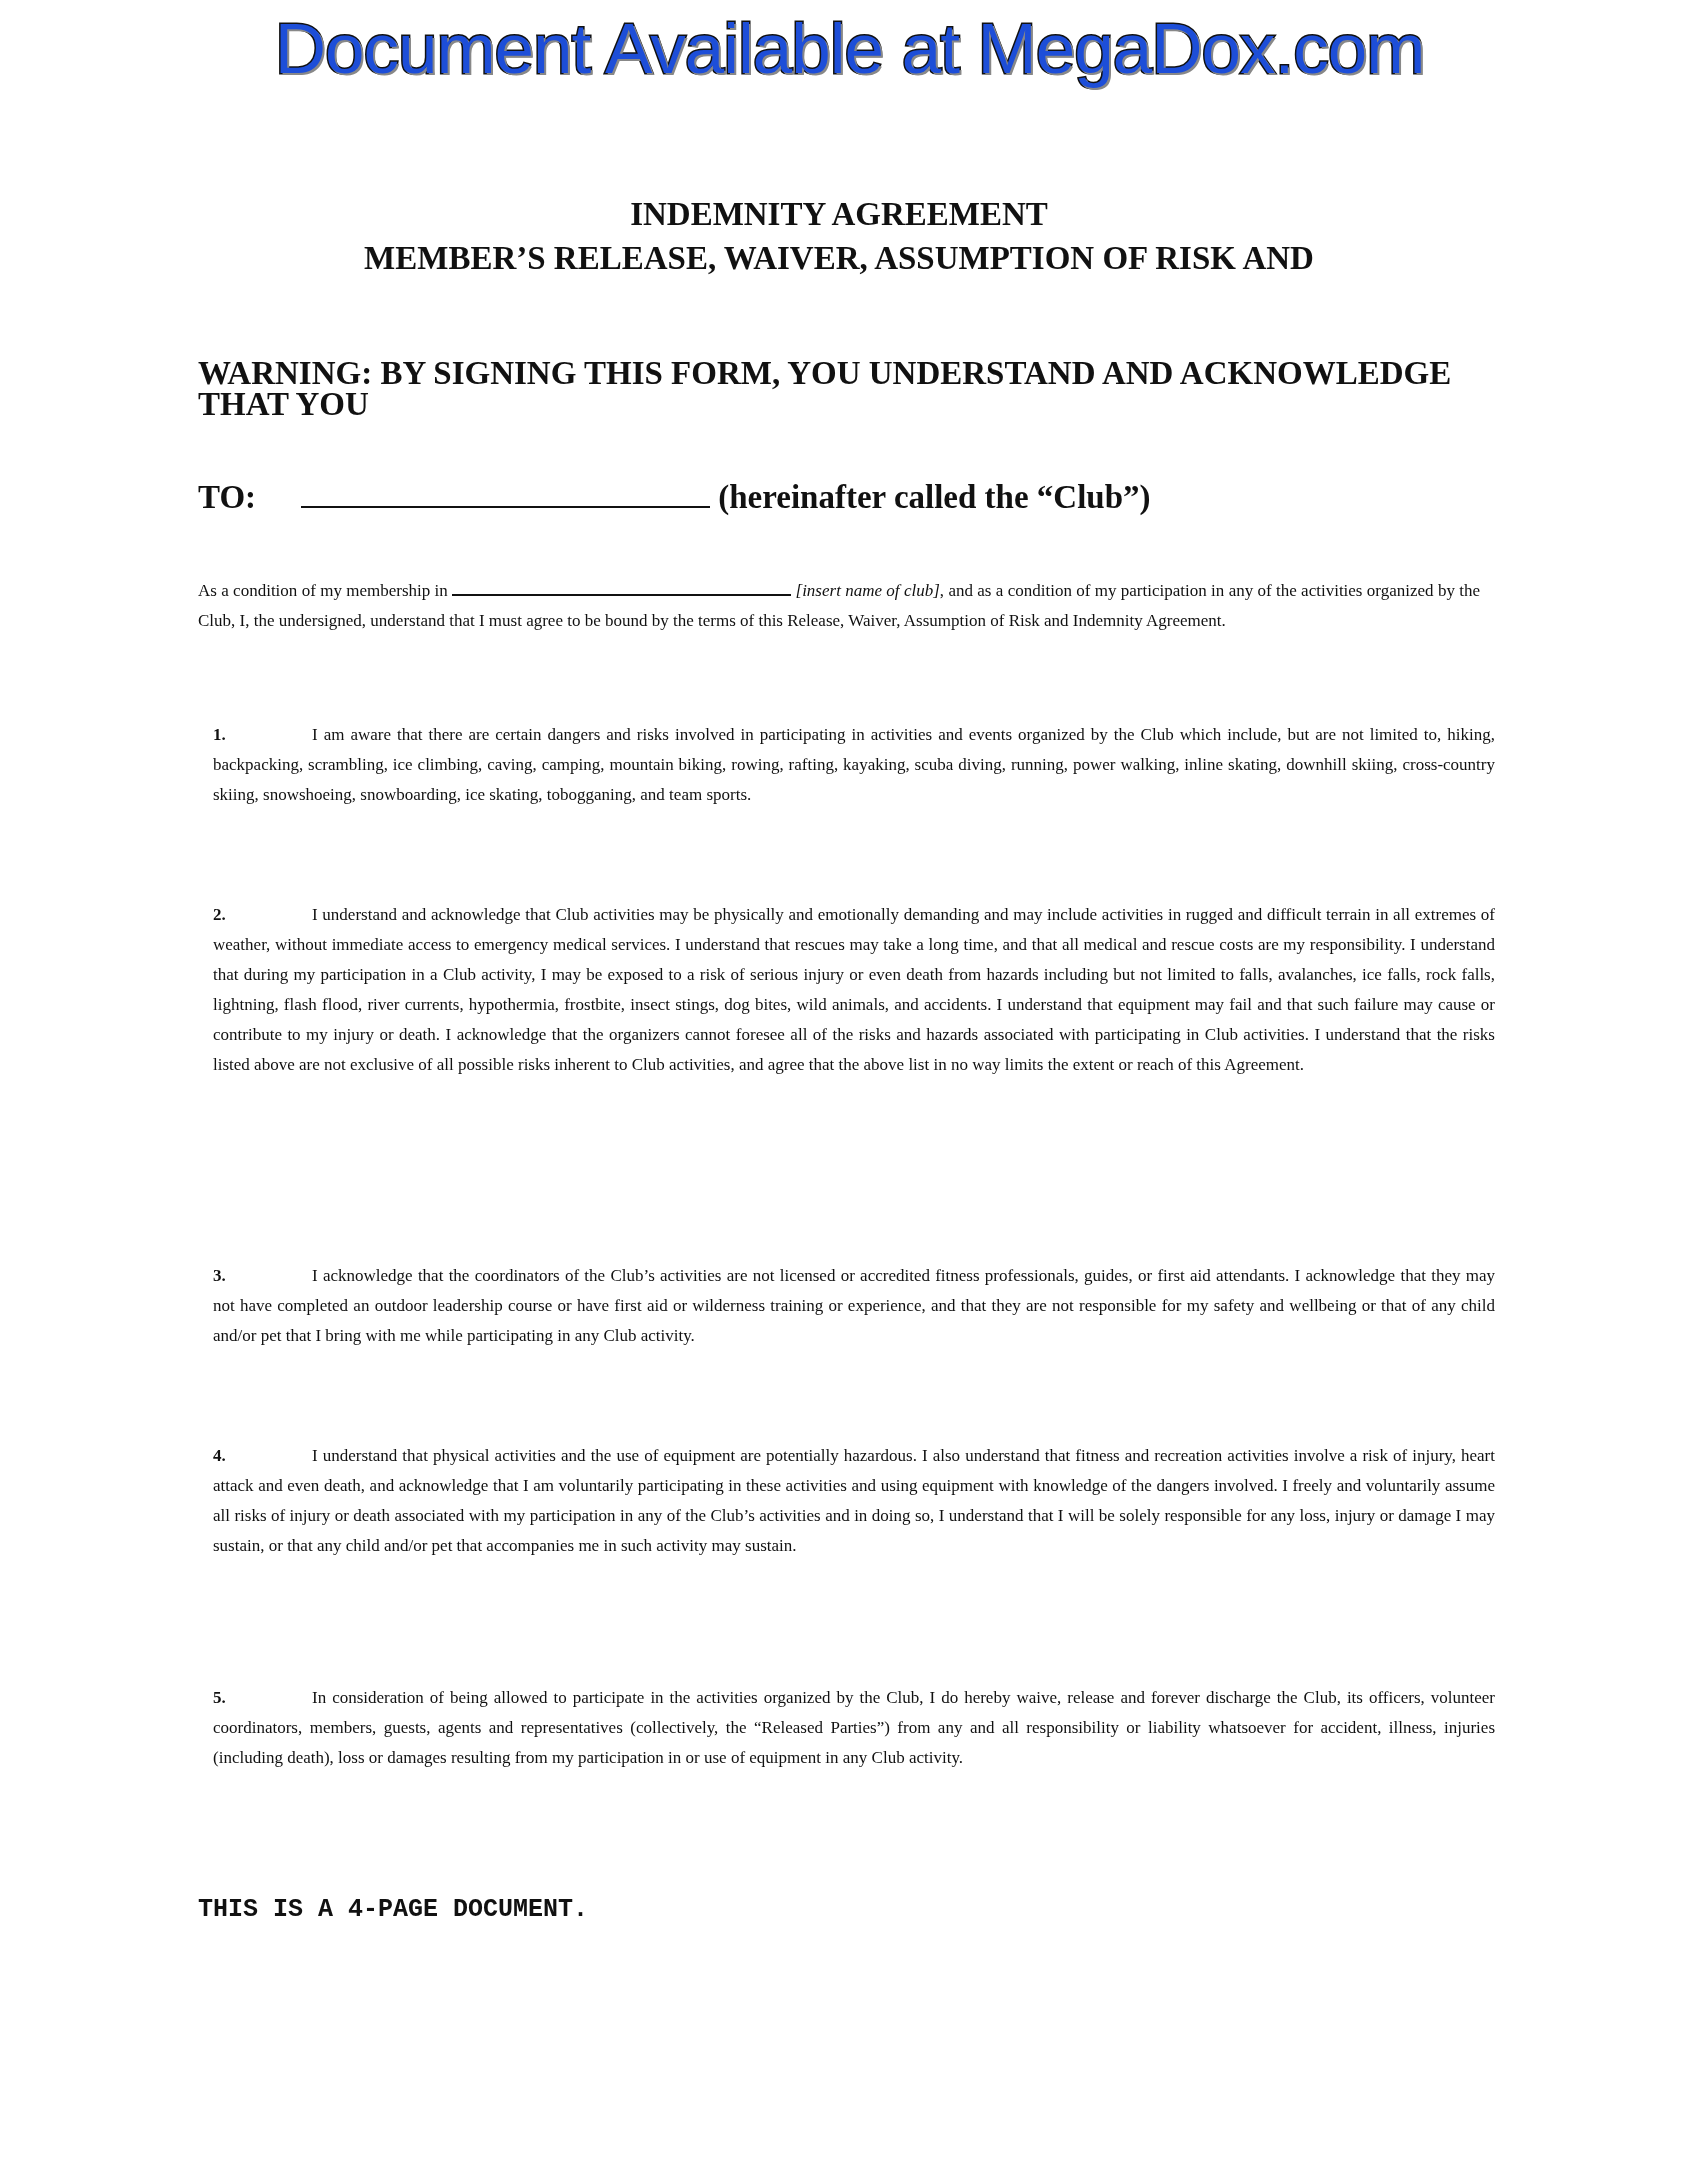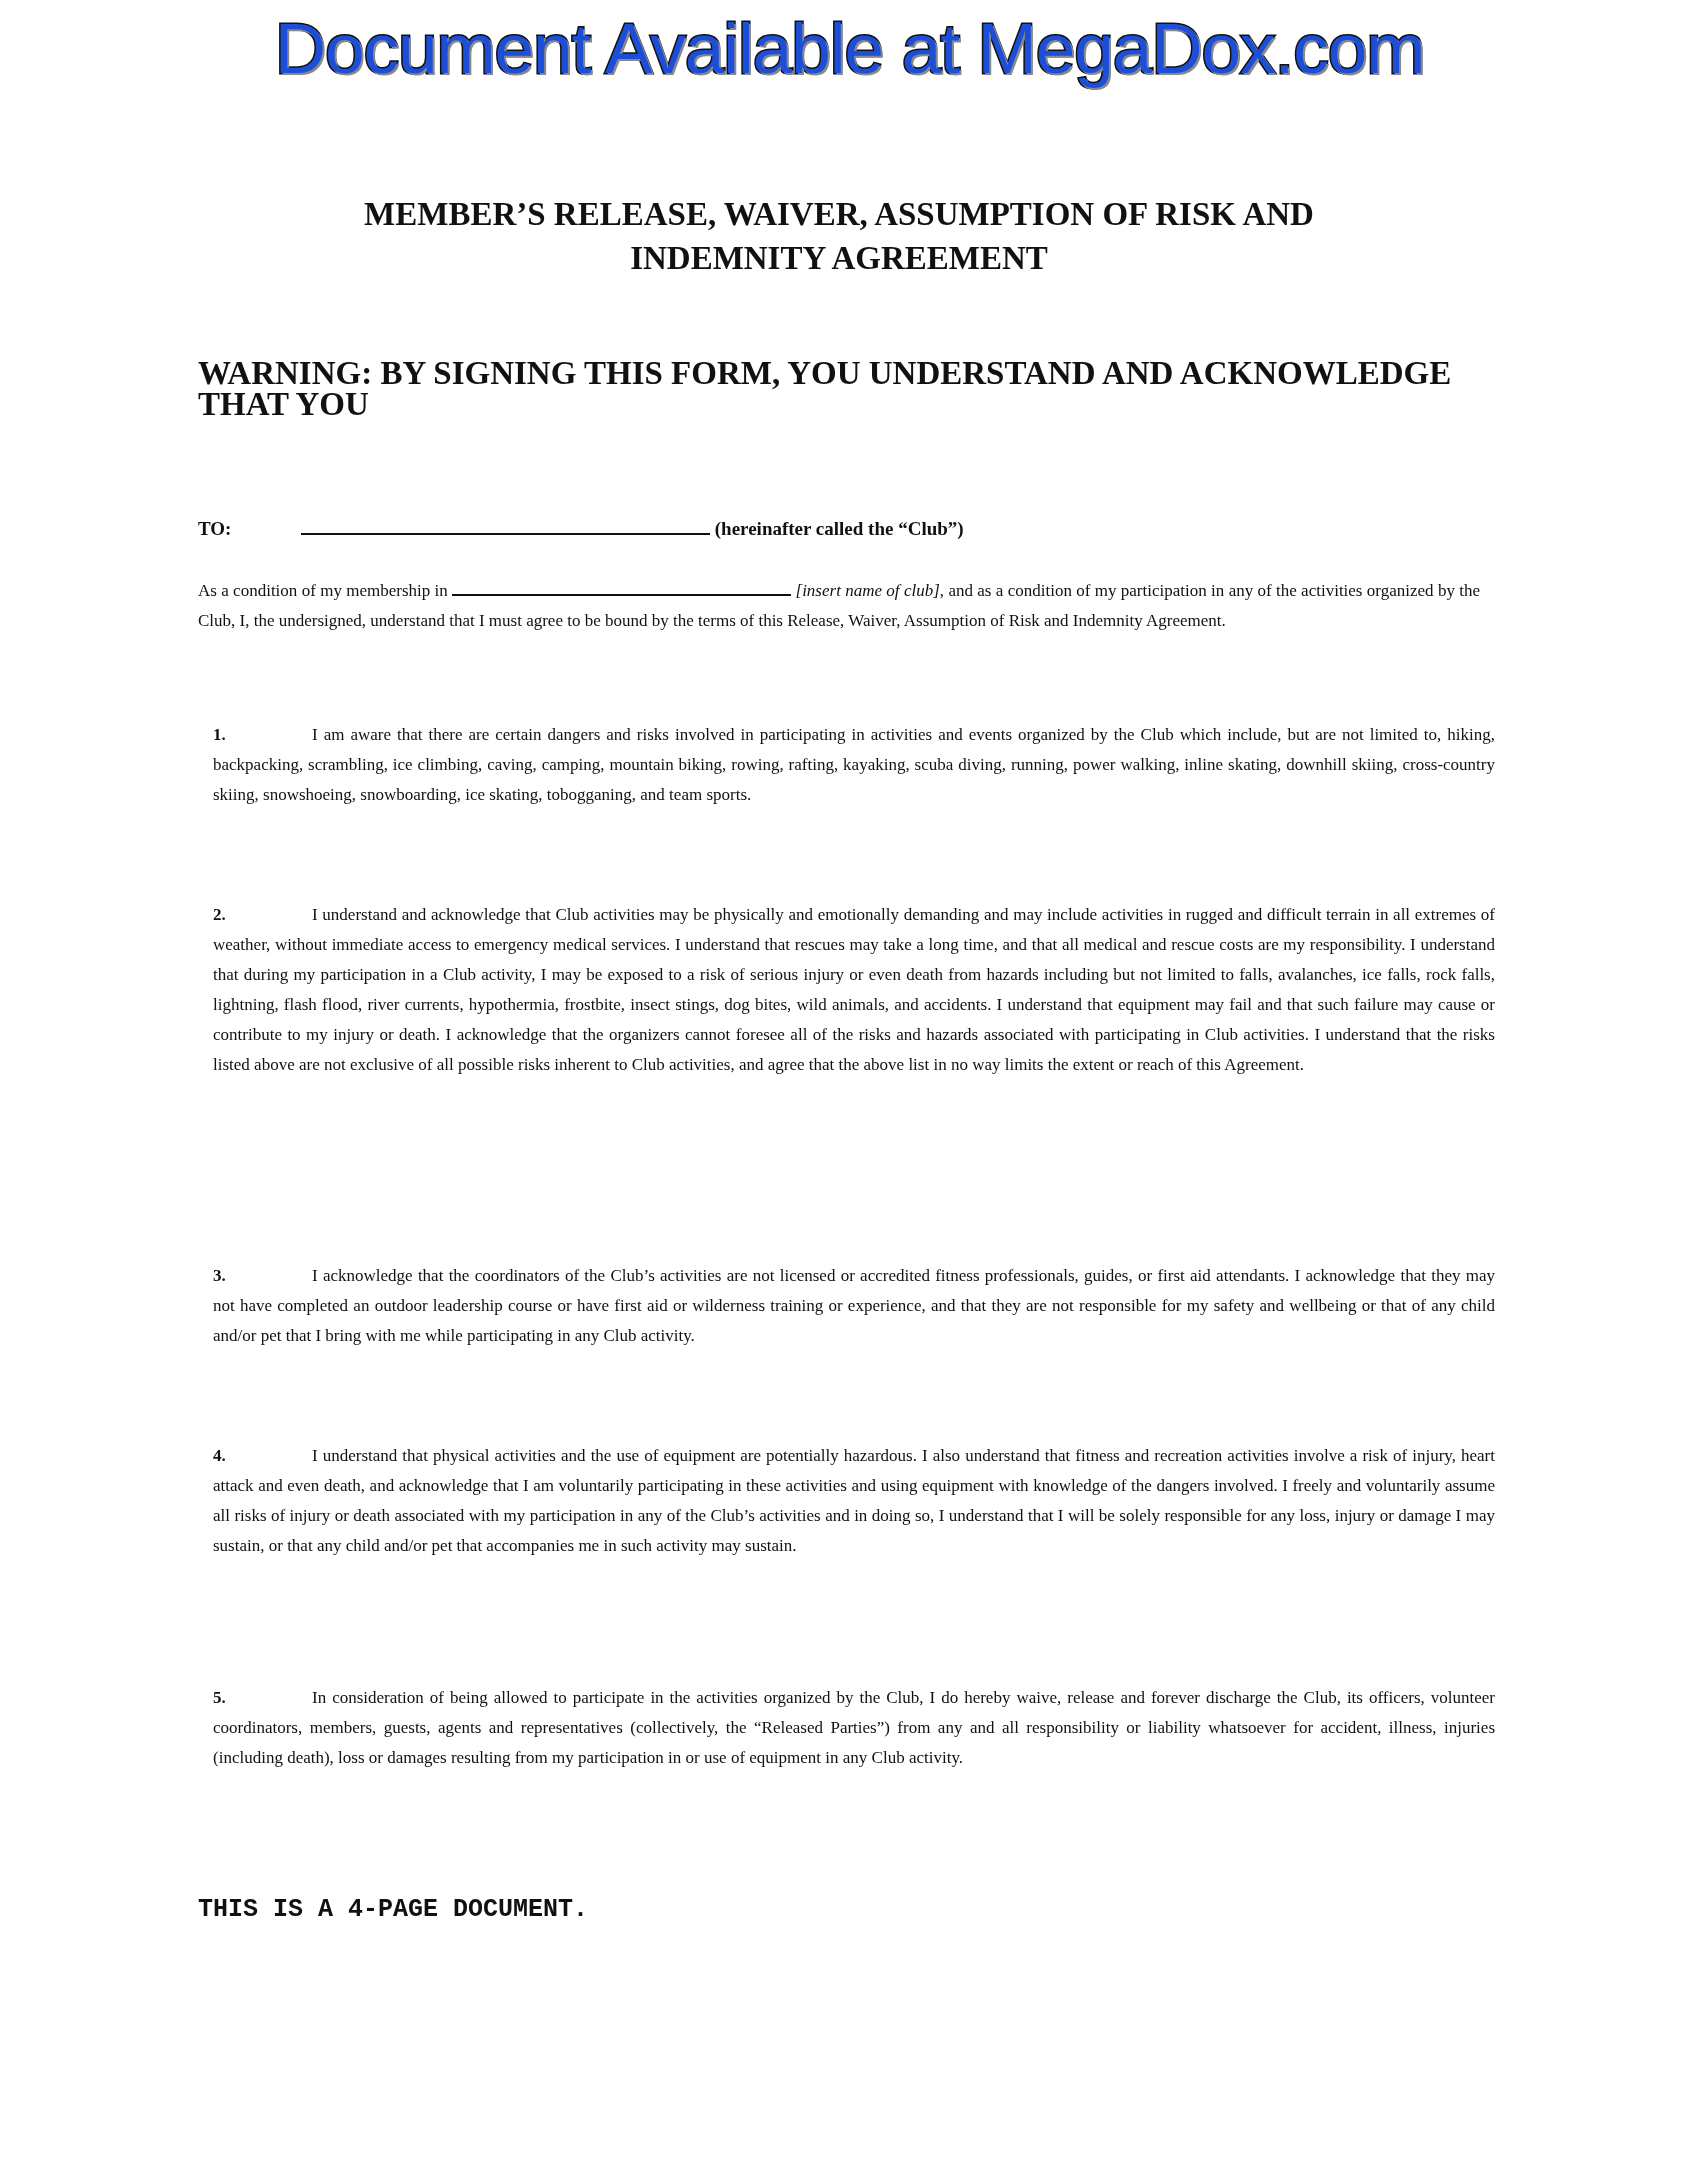--- a/index.html
+++ b/index.html
@@ -3,42 +3,42 @@
 <meta charset="utf-8">
 <style>
   html, body { margin: 0; padding: 0; background: #ffffff; }
   body { width: 1683px; height: 2178px; position: relative; overflow: hidden; color: #111; font-family: "Liberation Serif", "DejaVu Serif", serif; }
   .watermark { position: absolute; top: 6px; left: 8px; width: 1683px; text-align: center; font-family: "Liberation Sans", "DejaVu Sans", sans-serif; font-weight: normal; font-size: 71px; letter-spacing: -1px; color: #1d4ed8; -webkit-text-stroke: 3px #111; paint-order: stroke fill; text-shadow: 2px 2px 0 #888; line-height: 85px; }
   .page { position: absolute; left: 198px; width: 1282px; top: 0; }
   .title { position: absolute; top: 192px; left: 0; width: 1282px; text-align: center; font-weight: bold; font-size: 33px; line-height: 44px; }
   .warning { position: absolute; top: 358px; left: 0; width: 1282px; font-weight: bold; font-size: 33px; line-height: 31px; }
   .warning .blank, .to-line .blank, .intro .blank { display: inline-block; border-bottom: 2px solid #111; height: 22px; vertical-align: baseline; }
   .italic { font-style: italic; font-weight: normal; }
-  .to-line { position: absolute; top: 482px; left: 0; font-weight: bold; font-size: 19px; line-height: 31px; white-space: nowrap; margin-top: 29px; }
+  .to-line { position: absolute; top: 482px; left: 0; font-weight: bold; font-size: 33px; line-height: 31px; white-space: nowrap; }
   .to-line .to-label { display: inline-block; width: 103px; }
   .intro { position: absolute; top: 572px; left: 0; width: 1282px; font-size: 17px; line-height: 30px; text-align: justify; }
   .para { position: absolute; left: 15px; width: 1282px; font-size: 17px; line-height: 30px; text-align: justify; }
   .para .num { font-weight: bold; display: inline-block; width: 99px; }
   #p1 { top: 720px; }
   #p2 { top: 900px; }
   #p3 { top: 1261px; }
   #p4 { top: 1441px; }
   #p5 { top: 1683px; }
   .footer-note { position: absolute; top: 1894px; left: 0; font-weight: bold; font-size: 25px; line-height: 31px; font-family: Liberation Mono, monospace; }
 </style>
 </head>
 <body>
 
 <div class="watermark">Document Available at MegaDox.com</div>
 
 <div class="page">
 
   <div class="title">
+    <div>INDEMNITY AGREEMENT</div>
     <div>MEMBER’S RELEASE, WAIVER, ASSUMPTION OF RISK AND</div>
-    <div>INDEMNITY AGREEMENT</div>
   </div>
 
   <div class="warning">
     <div>WARNING: BY SIGNING THIS FORM, YOU UNDERSTAND AND ACKNOWLEDGE THAT YOU</div>
   </div>
 
   <div class="to-line">
     <span class="to-label">TO:</span><span class="blank" style="width:409px;"></span>
     <span>(hereinafter called the “Club”)</span>
   </div>

